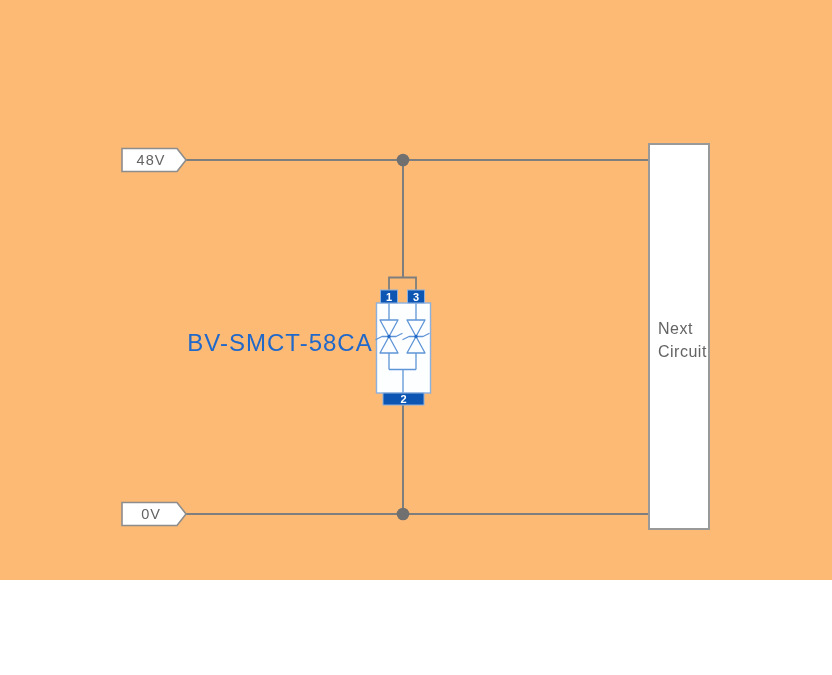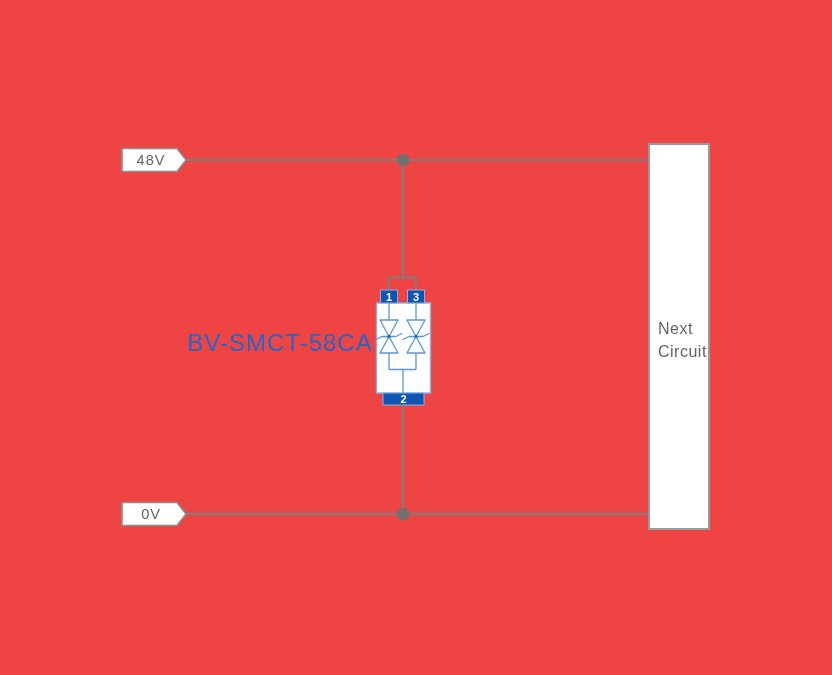--- a/index.html
+++ b/index.html
@@ -1,19 +1,19 @@
 <!DOCTYPE html>
 <html style="--wire-gray: #7e7e7e; --dot-gray: #707070; --tag-gray: #8d8d8d; --box-gray: #999999; --text-gray: #636363; --part-blue: #2068c9; --pin-blue: #0d55b3; --light-blue: #8cb0de; --diode-blue: #5e95d6;"><head>
 <meta charset="utf-8">
 <style>
   html,body{margin:0;padding:0;background:#fff;}
   .canvas{
     position:relative;
-    width:832px;height:675px;
-    background:#ef4444;
+    width:832px;height:580px;
+    background:#fdba74;
     font-family:"Liberation Sans",sans-serif;
     overflow:hidden;
   }
   svg{position:absolute;left:0;top:0;}
   .wire{stroke:var(--wire-gray,#7e7e7e);stroke-width:2;fill:none;}
   .bracket{stroke:var(--wire-gray,#7e7e7e);stroke-width:1.8;fill:none;}
   .dot{fill:var(--dot-gray,#707070);stroke:none;}
   .tag{fill:#ffffff;stroke:var(--tag-gray,#8d8d8d);stroke-width:1.6;}
   .tag-text{
     fill:var(--text-gray,#636363);

